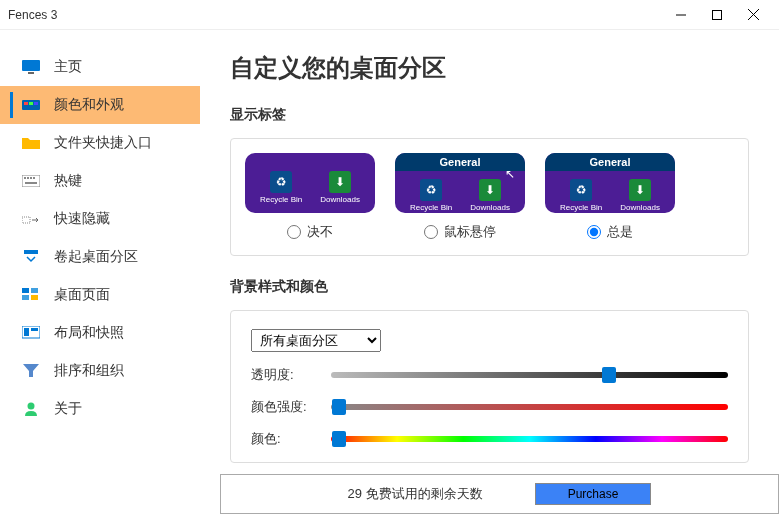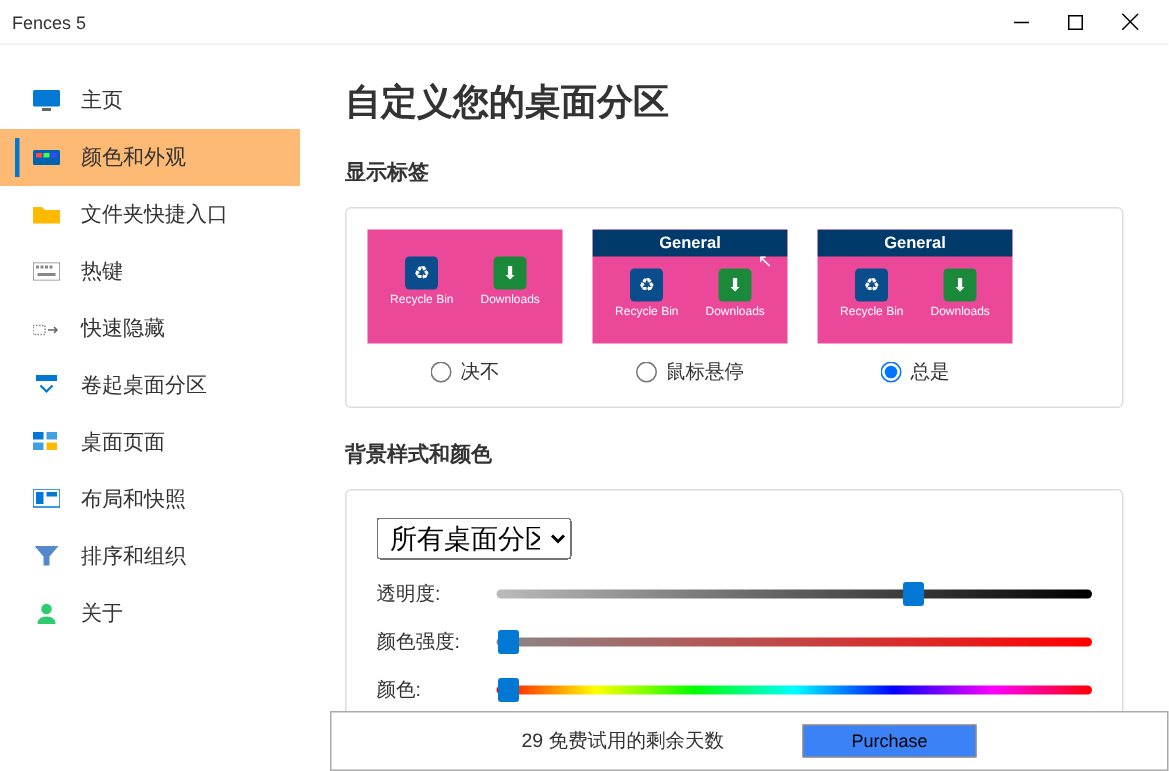--- a/index.html
+++ b/index.html
@@ -13,44 +13,44 @@
 .nav-item { display: flex; align-items: center; padding: 10px 14px 10px 22px; cursor: pointer; font-size: 14px; color: #333; }
 .nav-item .icon { width: 18px; height: 14px; margin-right: 14px; display: flex; align-items: center; justify-content: center; }
 .nav-item.active { background: #fdba74; position: relative; }
 .nav-item.active::before { content: ""; position: absolute; left: 10px; top: 6px; bottom: 6px; width: 3px; background: #0078d4; }
 .main { flex: 1; padding: 22px 30px 0 30px; position: relative; overflow: hidden; }
 h1 { font-size: 24px; font-weight: 600; margin-bottom: 22px; }
 h2 { font-size: 14px; font-weight: bold; margin-bottom: 14px; }
 .section { margin-bottom: 22px; }
 .label-previews { border: 1px solid #ddd; border-radius: 4px; padding: 14px; display: flex; gap: 20px; justify-content: flex-start; }
 .preview-col { display: flex; flex-direction: column; align-items: center; }
-.preview-box { width: 130px; height: 76px; background: #ec4899; border-radius: 0; overflow: hidden; margin-bottom: 10px; position: relative; }
+.preview-box { width: 130px; height: 60px; background: #4c1d95; border-radius: 10px; overflow: hidden; margin-bottom: 10px; position: relative; }
 .preview-title { background: #003a6b; color: #fff; font-size: 11px; text-align: center; padding: 3px 0; font-weight: bold; }
 .preview-icons { display: flex; gap: 18px; justify-content: center; align-items: flex-end; padding: 8px 0 2px; }
 .icon-col { display: flex; flex-direction: column; align-items: center; gap: 2px; }
 .icon-box { width: 22px; height: 22px; border-radius: 3px; display: flex; align-items: center; justify-content: center; font-size: 12px; }
 .icon-label { color: #fff; font-size: 8px; }
 .cursor-arrow { position: absolute; top: 14px; right: 10px; color: #fff; font-size: 12px; }
 .radio-row { display: flex; align-items: center; gap: 6px; }
 .radio-row input { width: 14px; height: 14px; }
 .radio-row label { font-size: 13px; }
 .bg-panel { border: 1px solid #ddd; border-radius: 4px; padding: 18px 20px 0 20px; }
-.dropdown { font-size: 18px; padding: 2px 4px; width: 130px; margin-bottom: 14px; }
+.dropdown { font-size: 13px; padding: 2px 4px; width: 130px; margin-bottom: 14px; }
 .slider-row { display: flex; align-items: center; margin-bottom: 14px; }
 .slider-label { width: 80px; font-size: 13px; }
 .slider-track { flex: 1; height: 6px; border-radius: 3px; position: relative; }
 .slider-thumb { position: absolute; top: -5px; width: 14px; height: 16px; background: #0078d4; border-radius: 2px; transform: translateX(-50%); }
 .trial-bar { position: absolute; left: 220px; right: 0; bottom: 0; border: 1px solid #aaa; background: #fff; display: flex; align-items: center; justify-content: center; padding: 8px 14px; gap: 52px; }
 .purchase-btn { border: 1px solid #888; background: #3b82f6; padding: 3px 32px; font-size: 12px; cursor: pointer; }
 </style>
 </head>
 <body>
 
 <div class="titlebar">
-  <div class="title">Fences 5</div>
+  <div class="title">Fences 3</div>
   <div class="win-controls">
     <div class="win-btn">
       <svg width="10" height="10">
           <line x1="0" y1="5" x2="10" y2="5" stroke="#000"></line>
         </svg>
     </div>
     <div class="win-btn">
       <svg width="10" height="10">
           <rect x="0.5" y="0.5" width="9" height="9" fill="none" stroke="#000"></rect>
         </svg>

